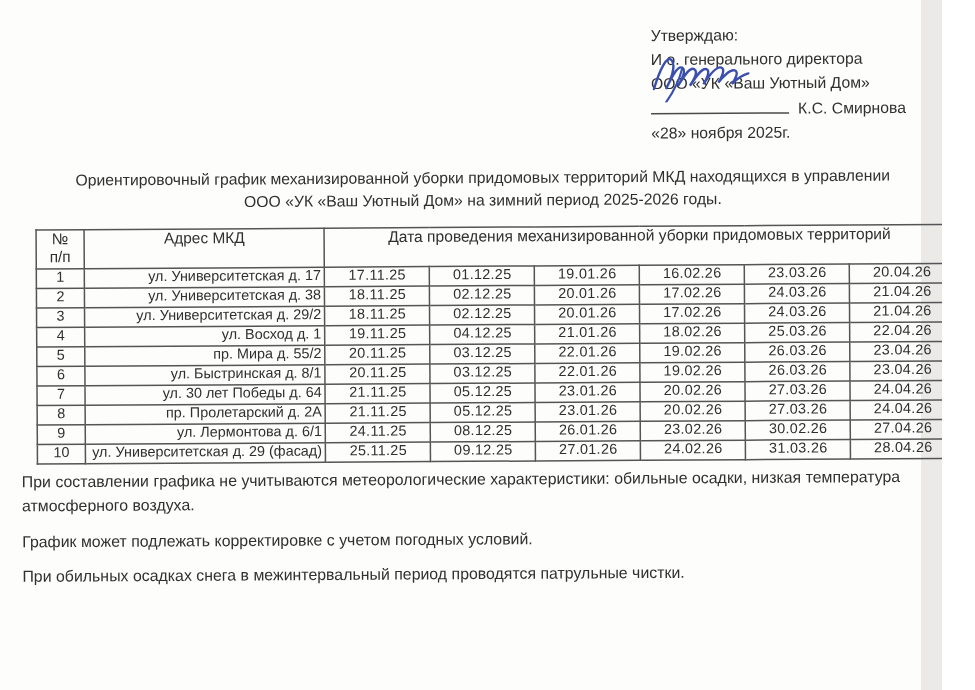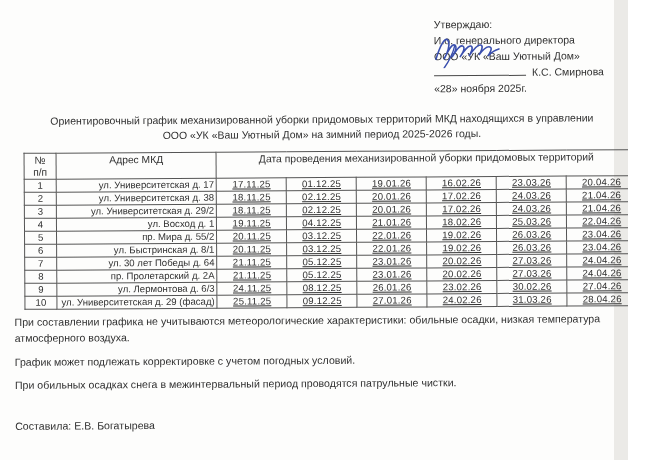--- a/index.html
+++ b/index.html
@@ -25,21 +25,21 @@
   .title { position:absolute; left:30px; width:585px; top:112px; text-align:center; font-size:10.5px; line-height:15px; }
 
   
   table.sched { position:absolute; left:24px; top:151px; border-collapse:collapse; table-layout:fixed; }
   table.sched th, table.sched td { border:1px solid var(--table_border,#555); overflow:hidden; white-space:nowrap; }
   table.sched th { font-weight:normal; vertical-align:top; padding:1px 2px 0 2px; font-size:10.3px; line-height:12px; text-align:center; }
   table.sched th.h-dates { font-size:10.4px; }
   table.sched td { height:12px; padding:0 2px; font-size:9.6px; line-height:12px; }
   td.c-num  { text-align:center; }
   td.c-addr { text-align:right; padding-left:4px !important; }
-  td.c-date { text-align:center; letter-spacing:0.2px;text-decoration:underline; }
+  td.c-date { text-align:center; letter-spacing:0.2px; }
 
   
   .note { position:absolute; left:14px; width:592px; font-size:10.6px; line-height:16px; }
   .note1 { top:312px; }
   .note2 { top:352px; }
   .note3 { top:375px; }
 
   .compiled { position:absolute; left:14px; top:418px; font-size:10.6px; }
 </style>
 </head>
@@ -173,21 +173,21 @@
             <td class="c-addr">пр. Пролетарский д. 2А</td>
             <td class="c-date">21.11.25</td>
             <td class="c-date">05.12.25</td>
             <td class="c-date">23.01.26</td>
             <td class="c-date">20.02.26</td>
             <td class="c-date">27.03.26</td>
             <td class="c-date">24.04.26</td>
           </tr>
           <tr>
             <td class="c-num">9</td>
-            <td class="c-addr">ул. Лермонтова д. 6/3</td>
+            <td class="c-addr">ул. Лермонтова д. 6/1</td>
             <td class="c-date">24.11.25</td>
             <td class="c-date">08.12.25</td>
             <td class="c-date">26.01.26</td>
             <td class="c-date">23.02.26</td>
             <td class="c-date">30.02.26</td>
             <td class="c-date">27.04.26</td>
           </tr>
           <tr>
             <td class="c-num">10</td>
             <td class="c-addr">ул. Университетская д. 29 (фасад)</td>
@@ -198,16 +198,15 @@
             <td class="c-date">31.03.26</td>
             <td class="c-date">28.04.26</td>
           </tr>
         </tbody>
     </table>
 
     <div class="note note1">При составлении графика не учитываются метеорологические характеристики: обильные осадки, низкая температура атмосферного воздуха.</div>
     <div class="note note2">График может подлежать корректировке с учетом погодных условий.</div>
     <div class="note note3">При обильных осадках снега в межинтервальный период проводятся патрульные чистки.</div>
 
-    <div class="compiled">Составила: Е.В. Богатырева</div>
 
   </div>
 </div>
 
 </body></html>

